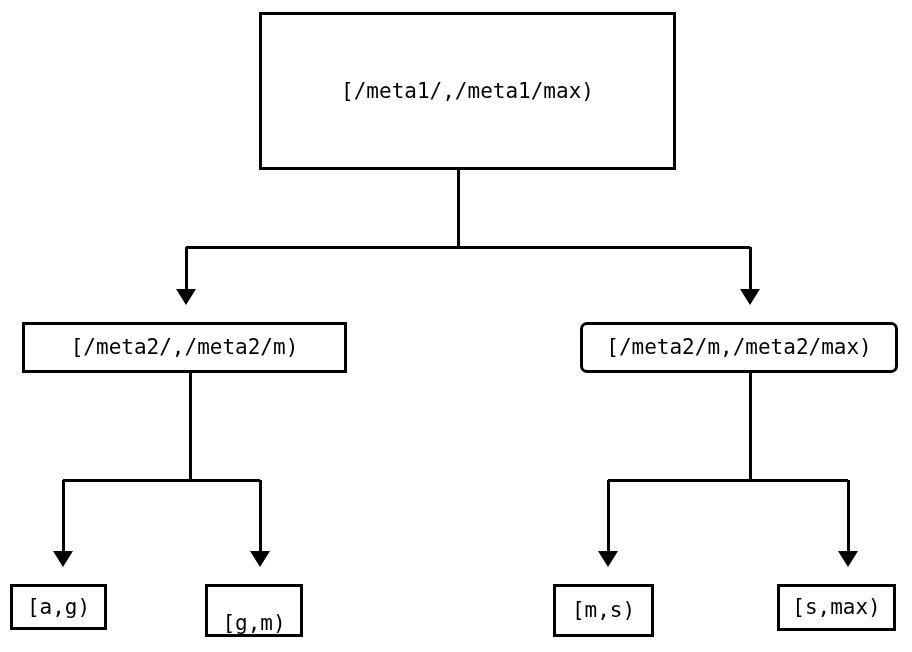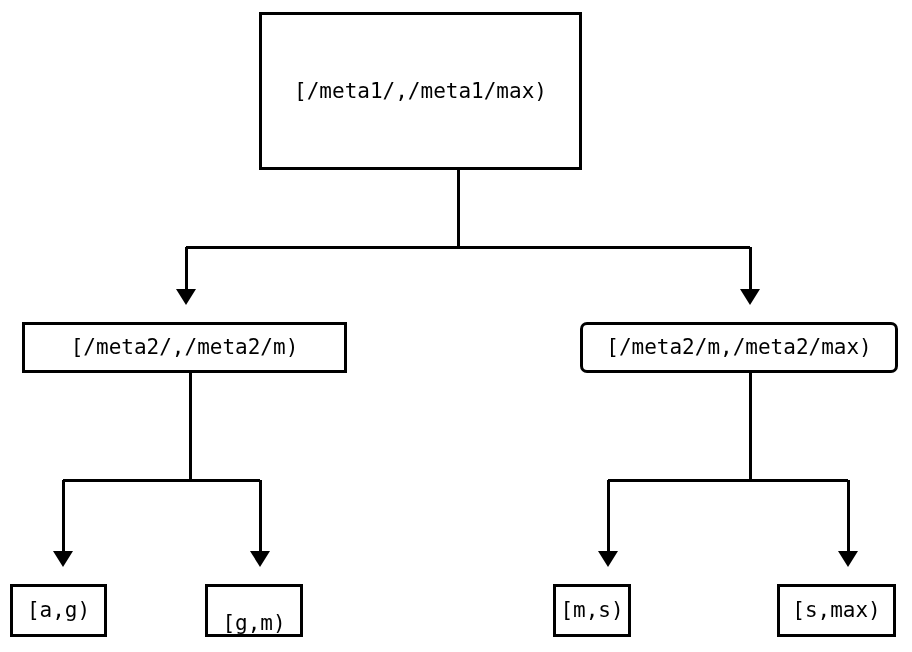--- a/index.html
+++ b/index.html
@@ -75,41 +75,41 @@
     <g stroke="#000000" stroke-width="3" fill="none" shape-rendering="crispEdges">
       <line x1="750" y1="373" x2="750" y2="480"></line>
       <line x1="608" y1="480" x2="848" y2="480"></line>
       <line x1="608" y1="480" x2="608" y2="551"></line>
       <line x1="848" y1="480" x2="848" y2="551"></line>
     </g>
     <polygon points="598,551 618,551 608,567" fill="#000000" stroke="none"></polygon>
     <polygon points="838,551 858,551 848,567" fill="#000000" stroke="none"></polygon>
   </svg>
 
-  <div class="node-box level-root" style="left:259px; top:12px; width:323px; height:158px;justify-content:center;">
+  <div class="node-box level-root" style="left:259px; top:12px; width:417px; height:158px;justify-content:center;">
     <span class="node-label">[/meta1/,/meta1/max)</span>
   </div>
 
   <div class="node-box level-mid" style="left:22px; top:322px; width:325px; height:51px;">
     <span class="node-label">[/meta2/,/meta2/m)</span>
   </div>
 
   <div class="node-box level-mid" style="left:580px; top:322px; width:318px; height:51px;border-radius:7px;">
     <span class="node-label">[/meta2/m,/meta2/max)</span>
   </div>
 
-  <div class="node-box level-leaf" style="left:10px; top:584px; width:97px; height:53px;">
+  <div class="node-box level-leaf" style="left:10px; top:584px; width:97px; height:46px;">
     <span class="node-label">[a,g)</span>
   </div>
 
   <div class="node-box level-leaf" style="left:205px; top:584px; width:98px; height:53px;align-items:flex-end;">
     <span class="node-label">[g,m)</span>
   </div>
 
-  <div class="node-box level-leaf" style="left:553px; top:584px; width:78px; height:53px;">
+  <div class="node-box level-leaf" style="left:553px; top:584px; width:101px; height:53px;">
     <span class="node-label">[m,s)</span>
   </div>
 
-  <div class="node-box level-leaf" style="left:777px; top:584px; width:119px; height:53px;">
+  <div class="node-box level-leaf" style="left:777px; top:584px; width:119px; height:47px;">
     <span class="node-label">[s,max)</span>
   </div>
 
 </div>
 
 </body></html>

